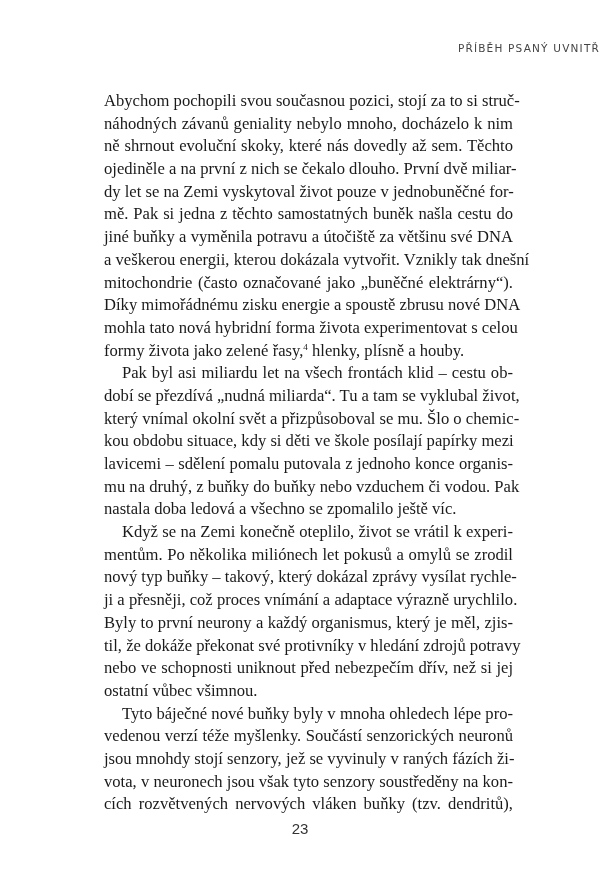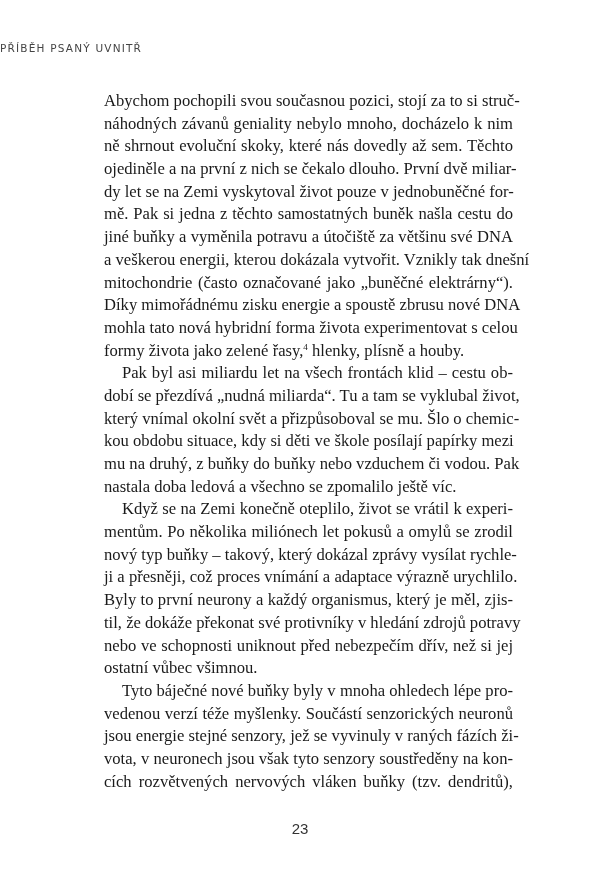--- a/index.html
+++ b/index.html
@@ -1,19 +1,19 @@
 <!DOCTYPE html>
 <html><head>
 <meta charset="utf-8">
 <style>
   html, body { margin: 0; padding: 0; background: #ffffff; }
   body { width: 600px; height: 869px; position: relative; overflow: hidden; }
   .page { position: absolute; left: 0; top: 0; width: 600px; height: 869px; background: #fff; }
   .running-head {
-    position: absolute; top: 42px; left: 0; width: 600px; text-align: left;
+    position: absolute; top: 42px; left: 0; width: 600px; text-align: right;
     font-family: "DejaVu Sans", sans-serif; font-size: 10.5px; letter-spacing: 1.2px;
     color: #444; font-weight: normal;
   }
   .body-text {
     position: absolute; left: 94px; top: 90px; width: 419px;
     font-family: "Liberation Serif", serif; font-size: 16.6px; color: #1a1a1a;
   }
   .line {
     display: block; height: 22.7px; line-height: 22.7px; white-space: nowrap;
     text-align: justify; text-align-last: justify; overflow: visible; margin-left: 10px;
@@ -47,38 +47,39 @@
       <span class="line">Díky mimořádnému zisku energie a spoustě zbrusu nové DNA</span>
       <span class="line">mohla tato nová hybridní forma života experimentovat s celou</span>
       <span class="line last"><span>formy života jako zelené řasy,</span><sup class="fn">4</sup><span> hlenky, plísně a houby.</span></span>
     </div>
 
     <div>
       <span class="line indent">Pak byl asi miliardu let na všech frontách klid – cestu ob-</span>
       <span class="line">dobí se přezdívá „nudná miliarda“. Tu a tam se vyklubal život,</span>
       <span class="line">který vnímal okolní svět a přizpůsoboval se mu. Šlo o chemic-</span>
       <span class="line">kou obdobu situace, kdy si děti ve škole posílají papírky mezi</span>
+      <span class="line">lavicemi – sdělení pomalu putovala z jednoho konce organis-</span>
       <span class="line">mu na druhý, z buňky do buňky nebo vzduchem či vodou. Pak</span>
       <span class="line last">nastala doba ledová a všechno se zpomalilo ještě víc.</span>
     </div>
 
     <div>
       <span class="line indent">Když se na Zemi konečně oteplilo, život se vrátil k experi-</span>
       <span class="line">mentům. Po několika miliónech let pokusů a omylů se zrodil</span>
       <span class="line">nový typ buňky – takový, který dokázal zprávy vysílat rychle-</span>
       <span class="line">ji a přesněji, což proces vnímání a adaptace výrazně urychlilo.</span>
       <span class="line">Byly to první neurony a každý organismus, který je měl, zjis-</span>
       <span class="line">til, že dokáže překonat své protivníky v hledání zdrojů potravy</span>
       <span class="line">nebo ve schopnosti uniknout před nebezpečím dřív, než si jej</span>
       <span class="line last">ostatní vůbec všimnou.</span>
     </div>
 
     <div>
       <span class="line indent">Tyto báječné nové buňky byly v mnoha ohledech lépe pro-</span>
       <span class="line">vedenou verzí téže myšlenky. Součástí senzorických neuronů</span>
-      <span class="line">jsou energie stejné senzory, jež se vyvinuly v raných fázích ži-</span>
+      <span class="line">jsou mnohdy stojí senzory, jež se vyvinuly v raných fázích ži-</span>
       <span class="line">vota, v neuronech jsou však tyto senzory soustředěny na kon-</span>
       <span class="line">cích rozvětvených nervových vláken buňky (tzv. dendritů),</span>
     </div>
   </div>
 
   <div class="folio">23</div>
 </div>
 
 </body></html>

